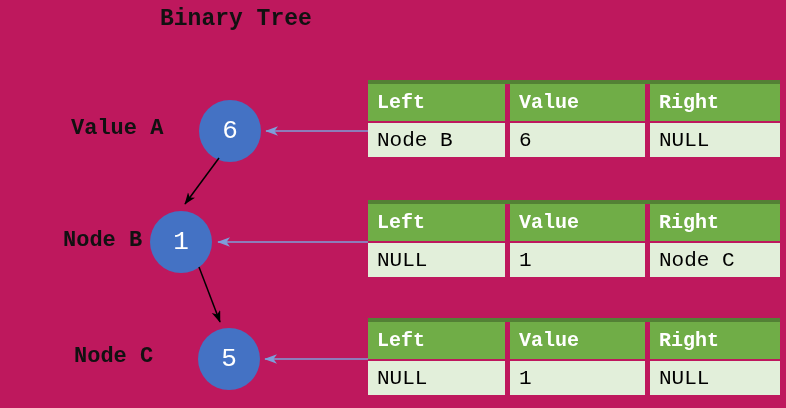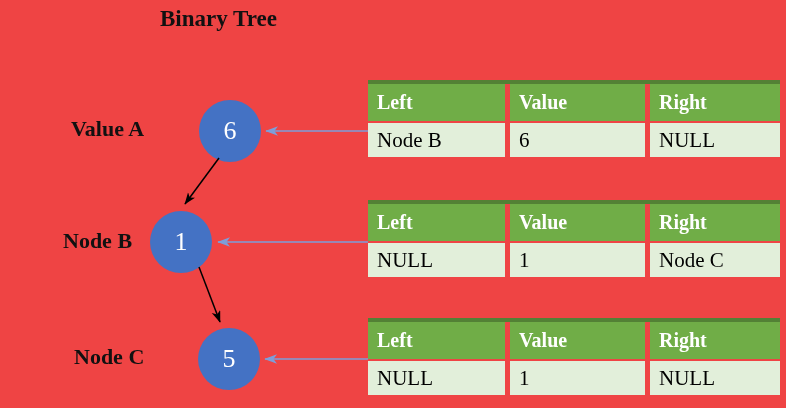--- a/index.html
+++ b/index.html
@@ -1,22 +1,22 @@
 <!DOCTYPE html>
 <html><head>
 <meta charset="utf-8">
 <style>
   html, body { margin: 0; padding: 0; background: #ffffff; }
   .canvas {
     position: relative;
     width: 786px;
     height: 408px;
-    background: #ef4444;
+    background: #be185d;
     overflow: hidden;
-    font-family: Liberation Serif, serif;
+    font-family: Liberation Mono, monospace;
   }
   .title {
     position: absolute;
     left: 160px;
     top: 6px;
     font-size: 23px;
     font-weight: 700;
     color: #111111;
     white-space: nowrap;
   }

